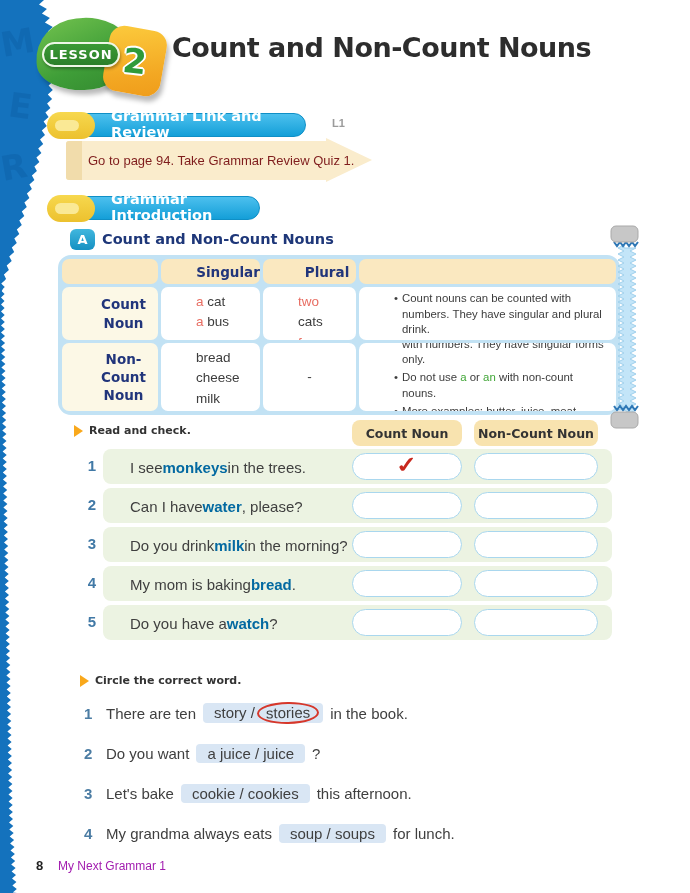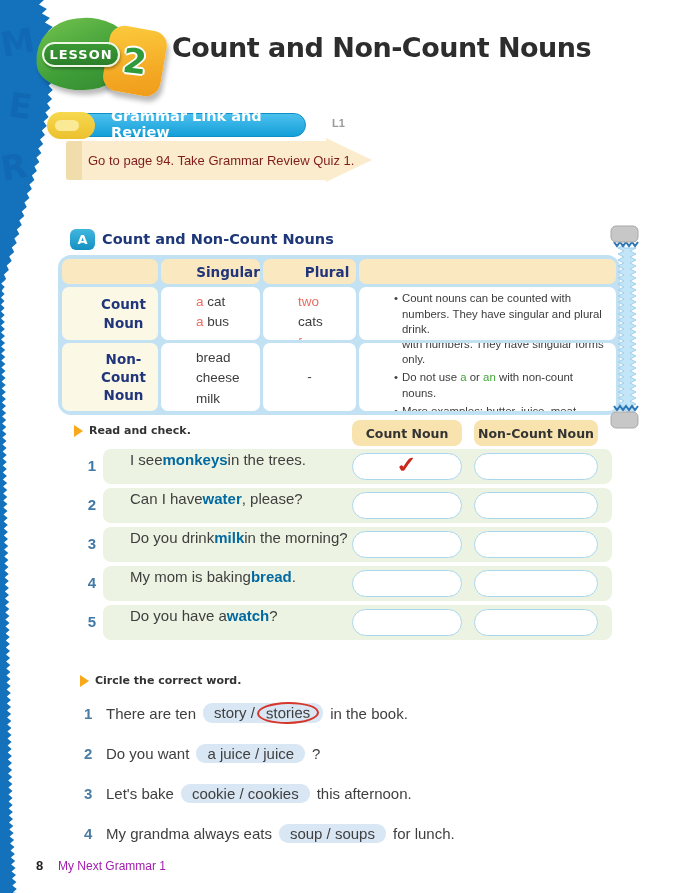--- a/index.html
+++ b/index.html
@@ -128,31 +128,31 @@
   
   .col-pill {
     position:absolute; top:420px; height:26px; background:#f8e3af; border-radius:8px;
     display:flex; align-items:center; justify-content:center;
     font-weight:bold; font-size:12.5px; color:#333; font-family:"DejaVu Sans", sans-serif;
   }
   #rc-rows { position:absolute; left:84px; top:449px; width:528px; }
   .rc-row { position:relative; height:35px; margin-bottom:4px; }
   .rc-num { position:absolute; left:0; top:8px; width:16px; text-align:center; color:#4179a6; font-weight:bold; font-size:15px; }
   .rc-bg { position:absolute; left:19px; right:0; top:0; height:35px; background:#ecf3e2; border-radius:8px; }
-  .rc-sentence { position:absolute; left:46px; top:0; height:20px; display:flex; align-items:center; font-size:15px; color:#3f3f3f; }
+  .rc-sentence { position:absolute; left:46px; top:8px; height:20px; display:flex; align-items:center; font-size:15px; color:#3f3f3f; }
   .rc-pill { position:absolute; top:4px; height:27px; background:#fff; border:1.5px solid #a9d7ee; border-radius:14px; display:flex; align-items:center; justify-content:center; }
   .rc-pill.p1 { left:268px; width:110px; }
   .rc-pill.p2 { left:390px; width:124px; }
   .chk { color:#c8281d; font-size:21px; font-weight:bold; transform:rotate(-6deg) scaleX(1.25); margin-top:-3px; }
 
   
   #cw-items { position:absolute; left:84px; top:700px; width:560px; }
   .cw-item { display:flex; align-items:center; height:26px; margin-bottom:14px; font-size:15px; color:#3f3f3f; }
   .cw-num { width:15px; color:#4b7ca3; font-weight:bold; margin-right:7px; }
-  .cw-pill { background:#d9e6f4; border-radius:9px; padding:1px 11px; margin:0 7px; white-space:nowrap; }
+  .cw-pill { background:#d9e6f4; border-radius:4px; padding:1px 11px; margin:0 7px; white-space:nowrap; }
   .circled { position:relative; display:inline-block; border:2px solid #d6372b; border-radius:50%; padding:0 7px 1px 7px; margin:-2px -7px -2px -2px; transform:rotate(-1deg); }
 
   
   .footer-num { position:absolute; left:36px; top:858px; font-size:13px; font-weight:bold; color:#222; }
   .footer-book { position:absolute; left:58px; top:859px; font-size:12px; color:#a21caf; }
 </style>
 </head>
 <body>
 
 <div id="page">
@@ -182,20 +182,24 @@
   </div>
   <div class="level-tag">L1</div>
 
   <div class="banner">
     <div class="banner-body"></div>
     <div class="banner-fold"></div>
     <div class="banner-head"></div>
     <div class="banner-text">Go to page 94. Take Grammar Review Quiz 1.</div>
   </div>
 
+  <div class="section-pill" style="left:54px; top:196px; width:206px;">
+    <div class="clip"></div>
+    <span>Grammar Introduction</span>
+  </div>
   <div class="a-badge">A</div>
   <div class="intro-title">Count and Non-Count Nouns</div>
 
   <div class="gtable">
     <div class="th"></div>
     <div class="th">Singular</div>
     <div class="th">Plural</div>
     <div class="th"></div>
 
     <div class="tlabel">Count Noun</div>

